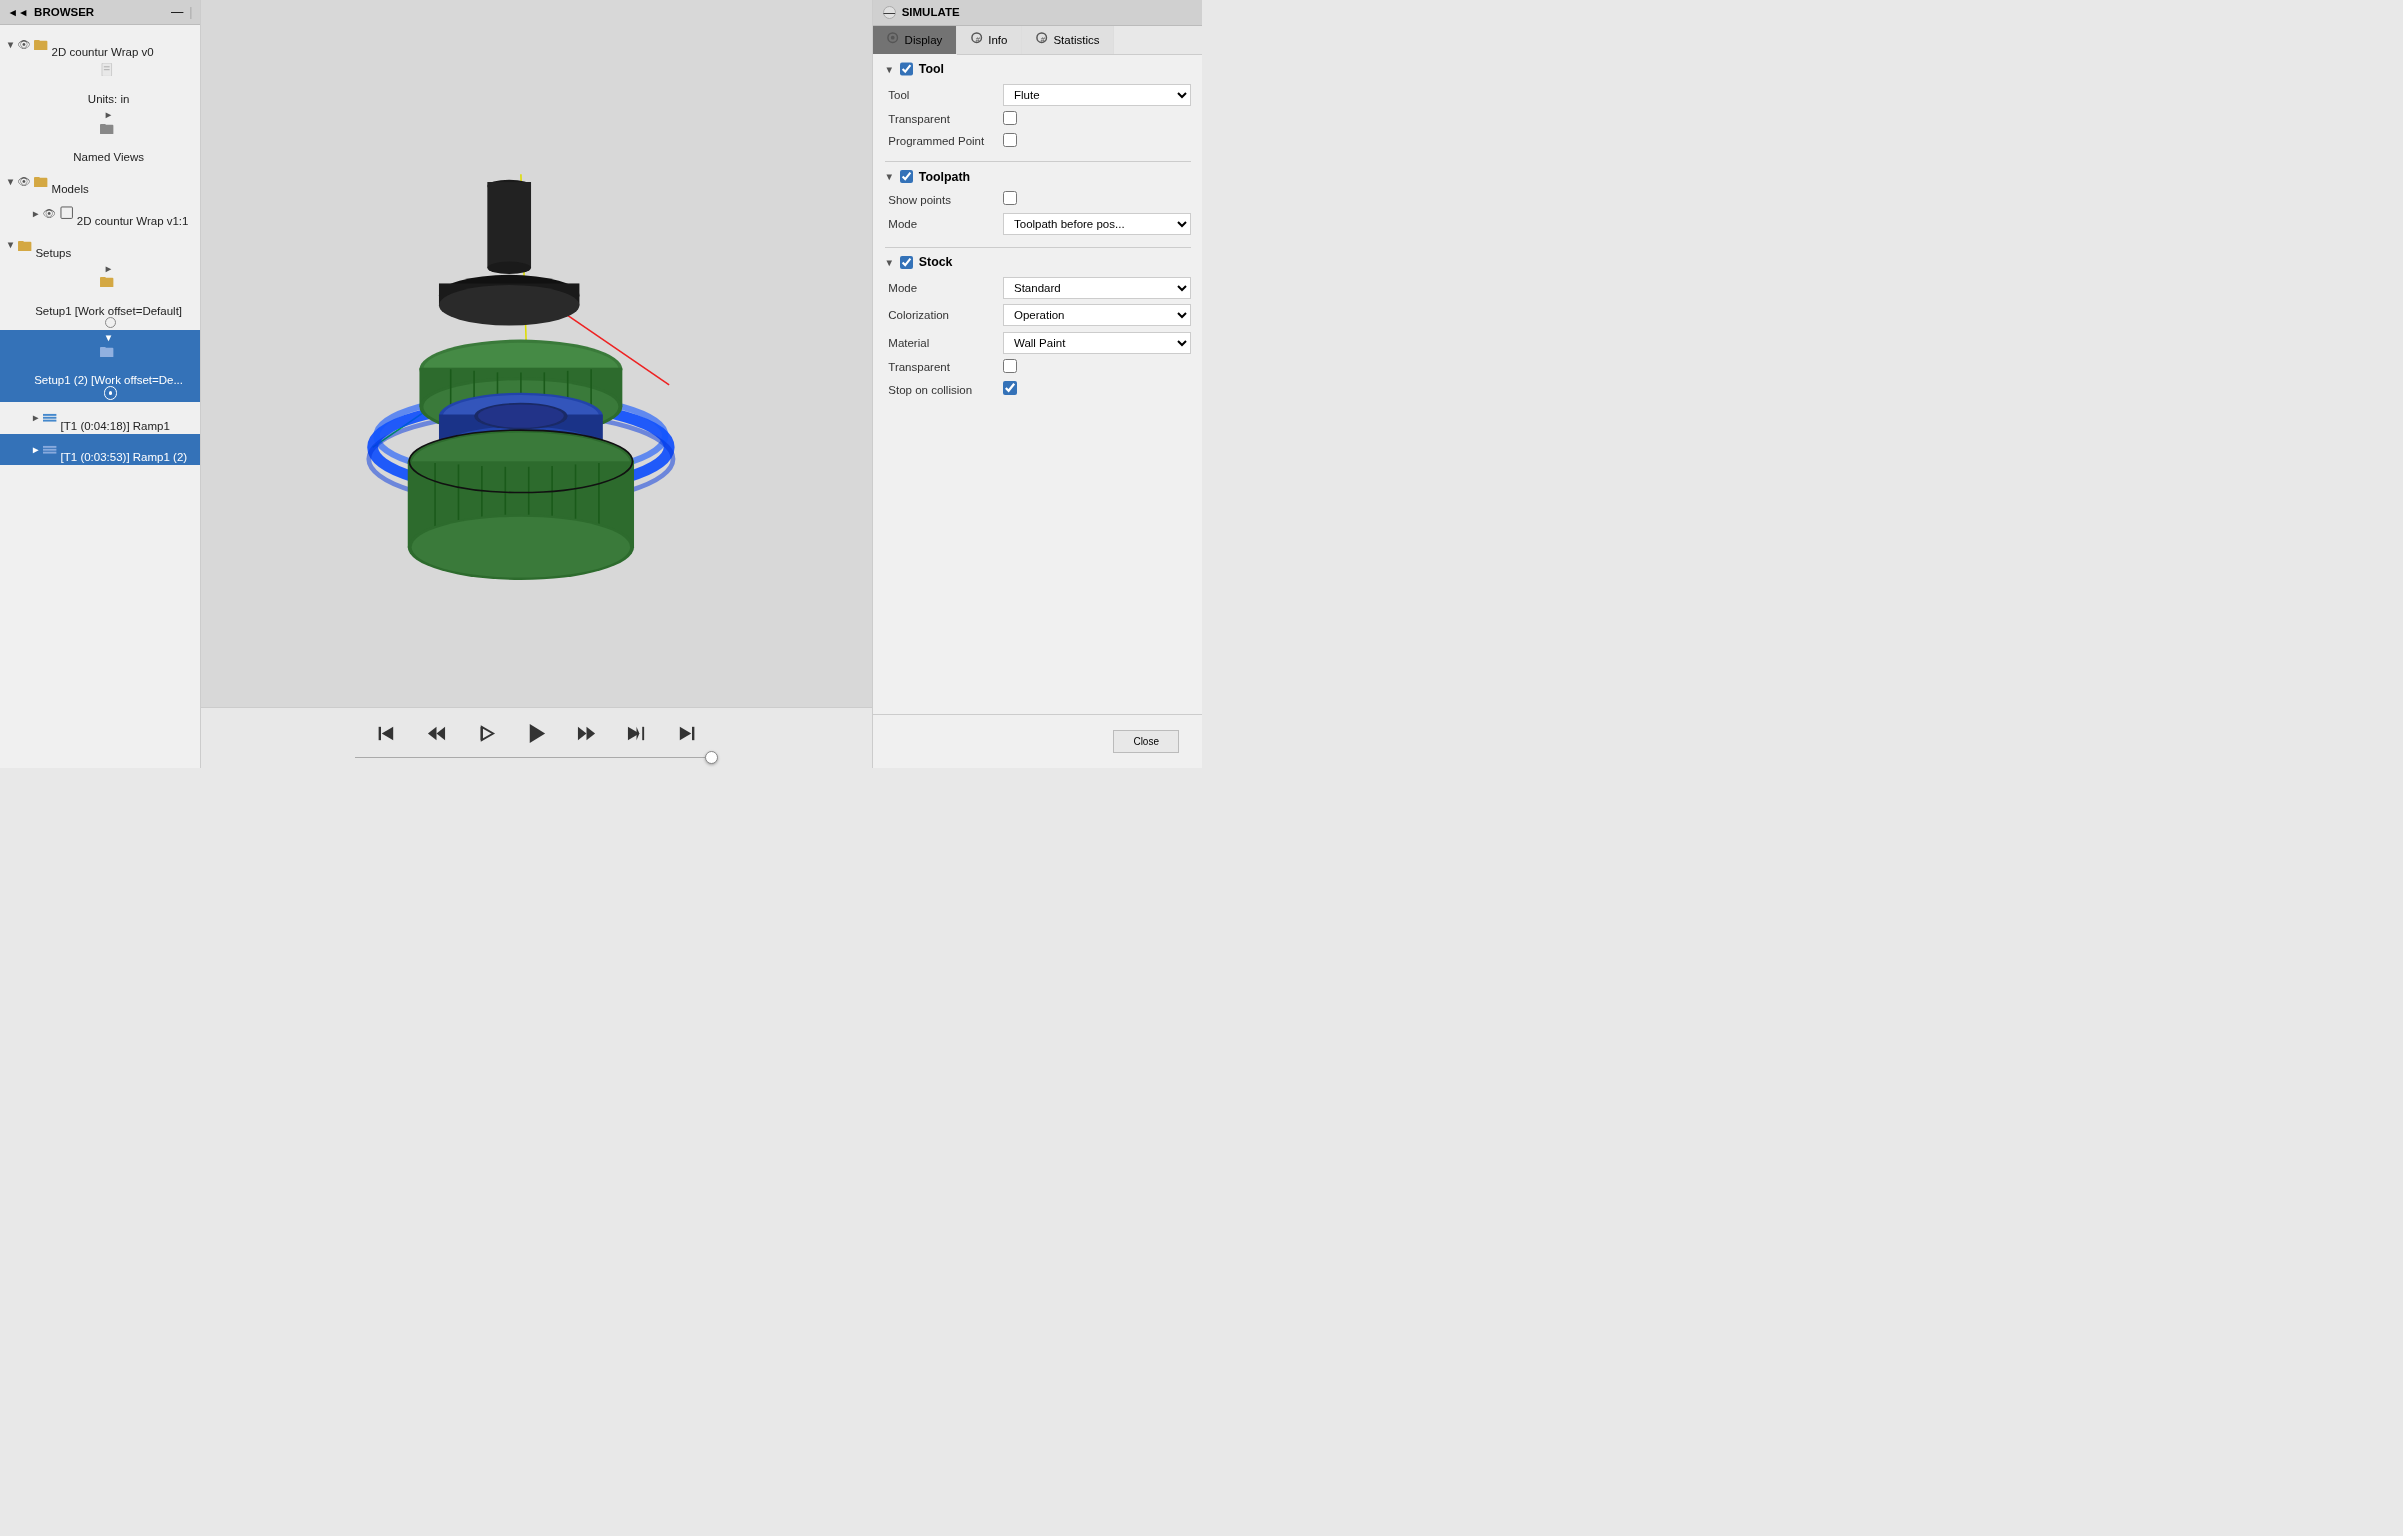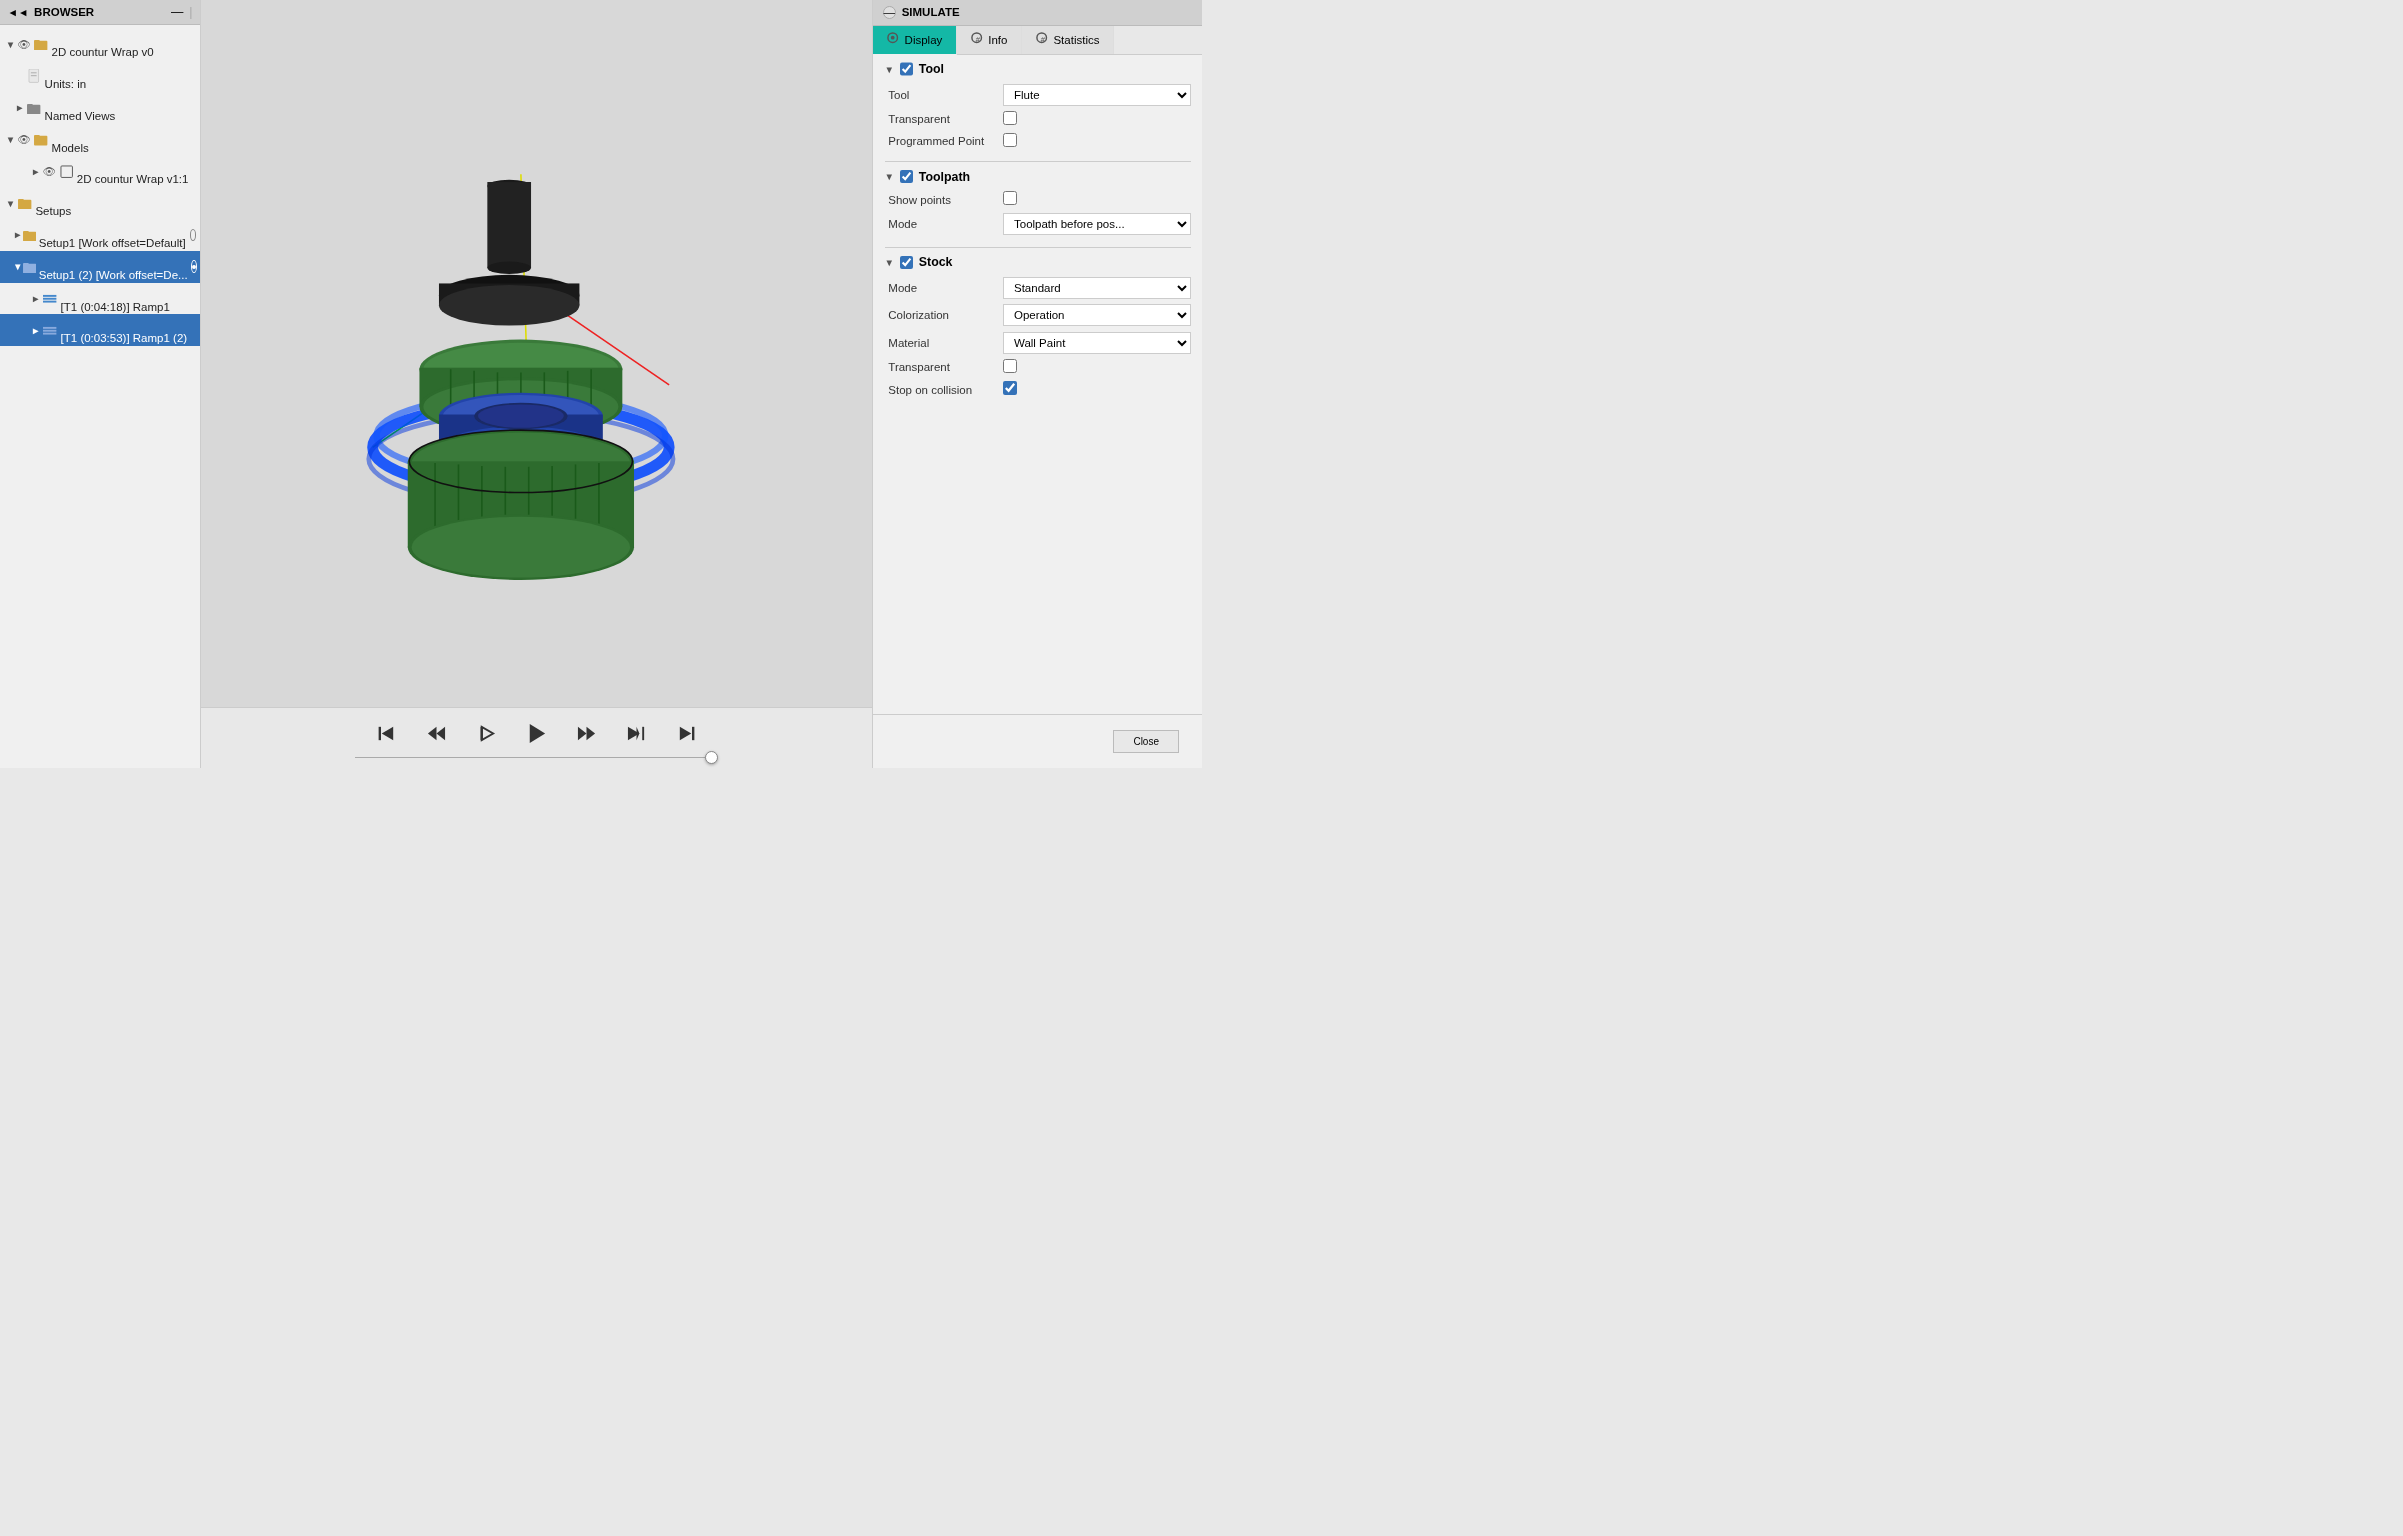--- a/index.html
+++ b/index.html
@@ -74,21 +74,21 @@
       justify-content: center;
       font-size: 10.5px;
     }
     .eye-icon {
       color: #555;
       font-size: 10.5px;
       margin-right: 2.9px;
     }
     .tree-label { color: #222; margin-top: 16px; }
     .tree-item.selected .tree-label { color: white; text-align: right; }
-    .indent-1 { padding-left: 13px; }
+    .indent-1 { padding-left: 21px; flex-direction: column; }
     .indent-2 { padding-left: 29px; }
     .circle-icon {
       width: 11.5px; height: 11.5px;
       border: 1px solid #888;
       border-radius: 50%;
       display: inline-block;
       margin-left: 3.8px;
     }
     .target-icon {
       width: 13.4px; height: 13.4px;
@@ -223,21 +223,21 @@
       padding: 5.7px 13.4px;
       cursor: pointer;
       display: flex;
       align-items: center;
       gap: 4.8px;
       font-size: 11.5px;
       border-right: 1px solid #ddd;
       background: #e0e0e0;
     }
     .tab.active {
-      background: #14b8a6;
+      background: #737373;
       border-bottom: 1.9px solid #f0f0f0;
       margin-bottom: -1px;
     }
     .tab-icon {
       font-size: 12.4px;
     }
 
     
     .properties {
       flex: 1;

